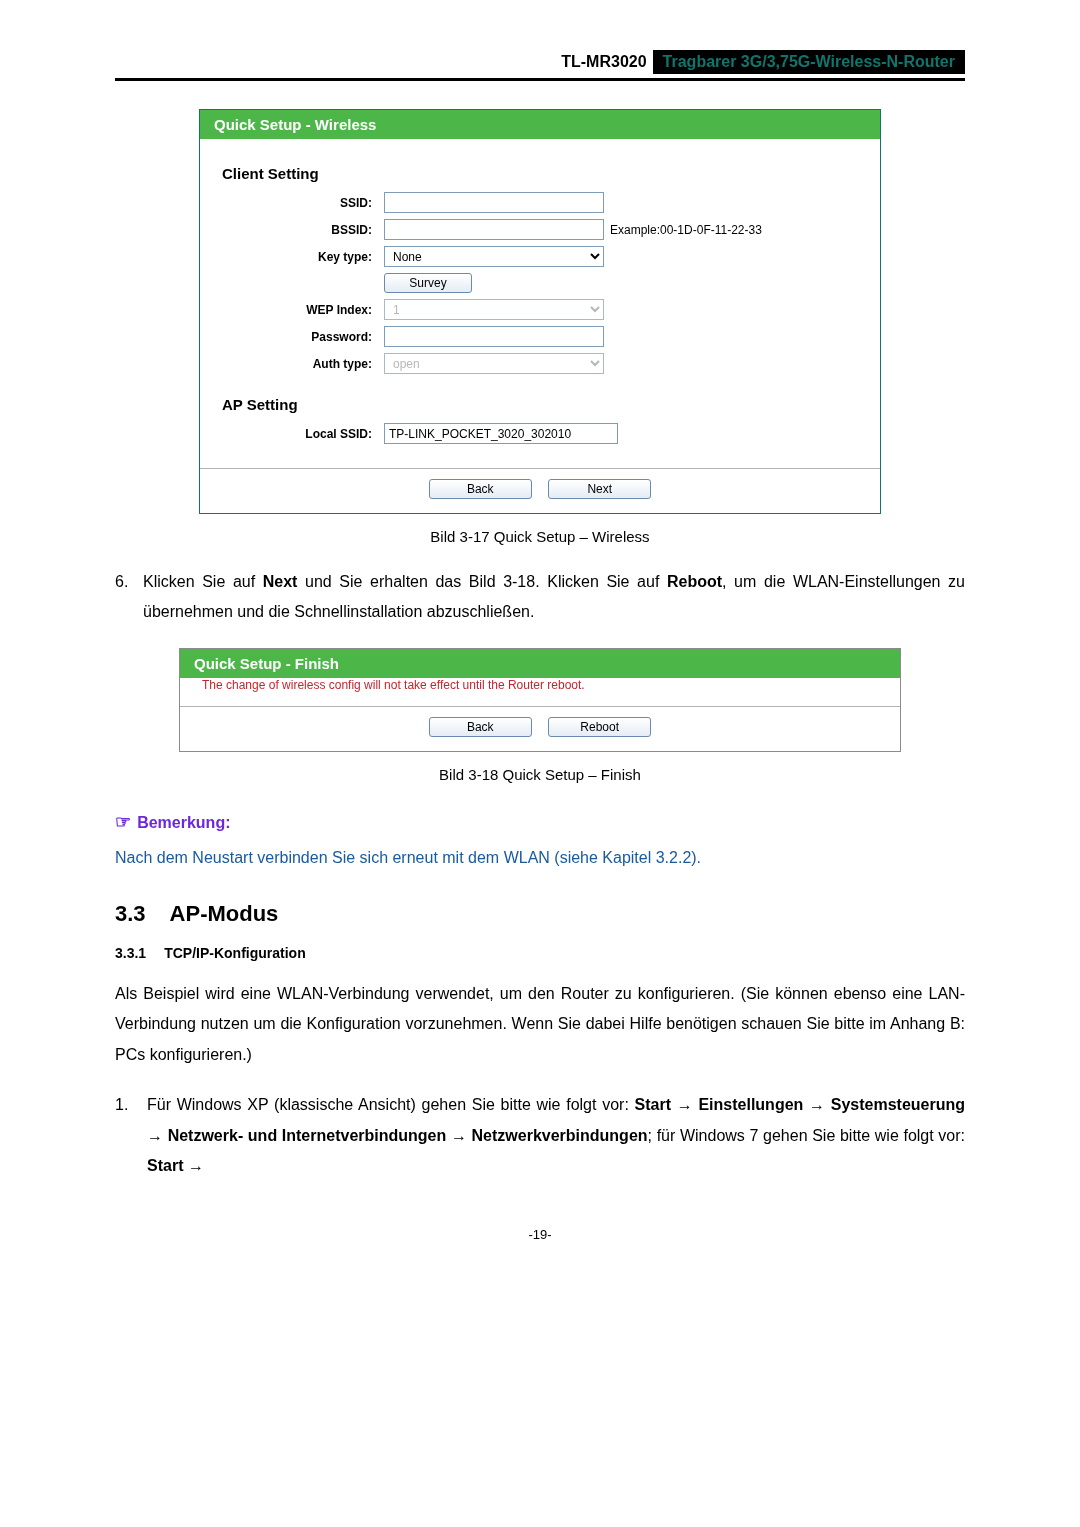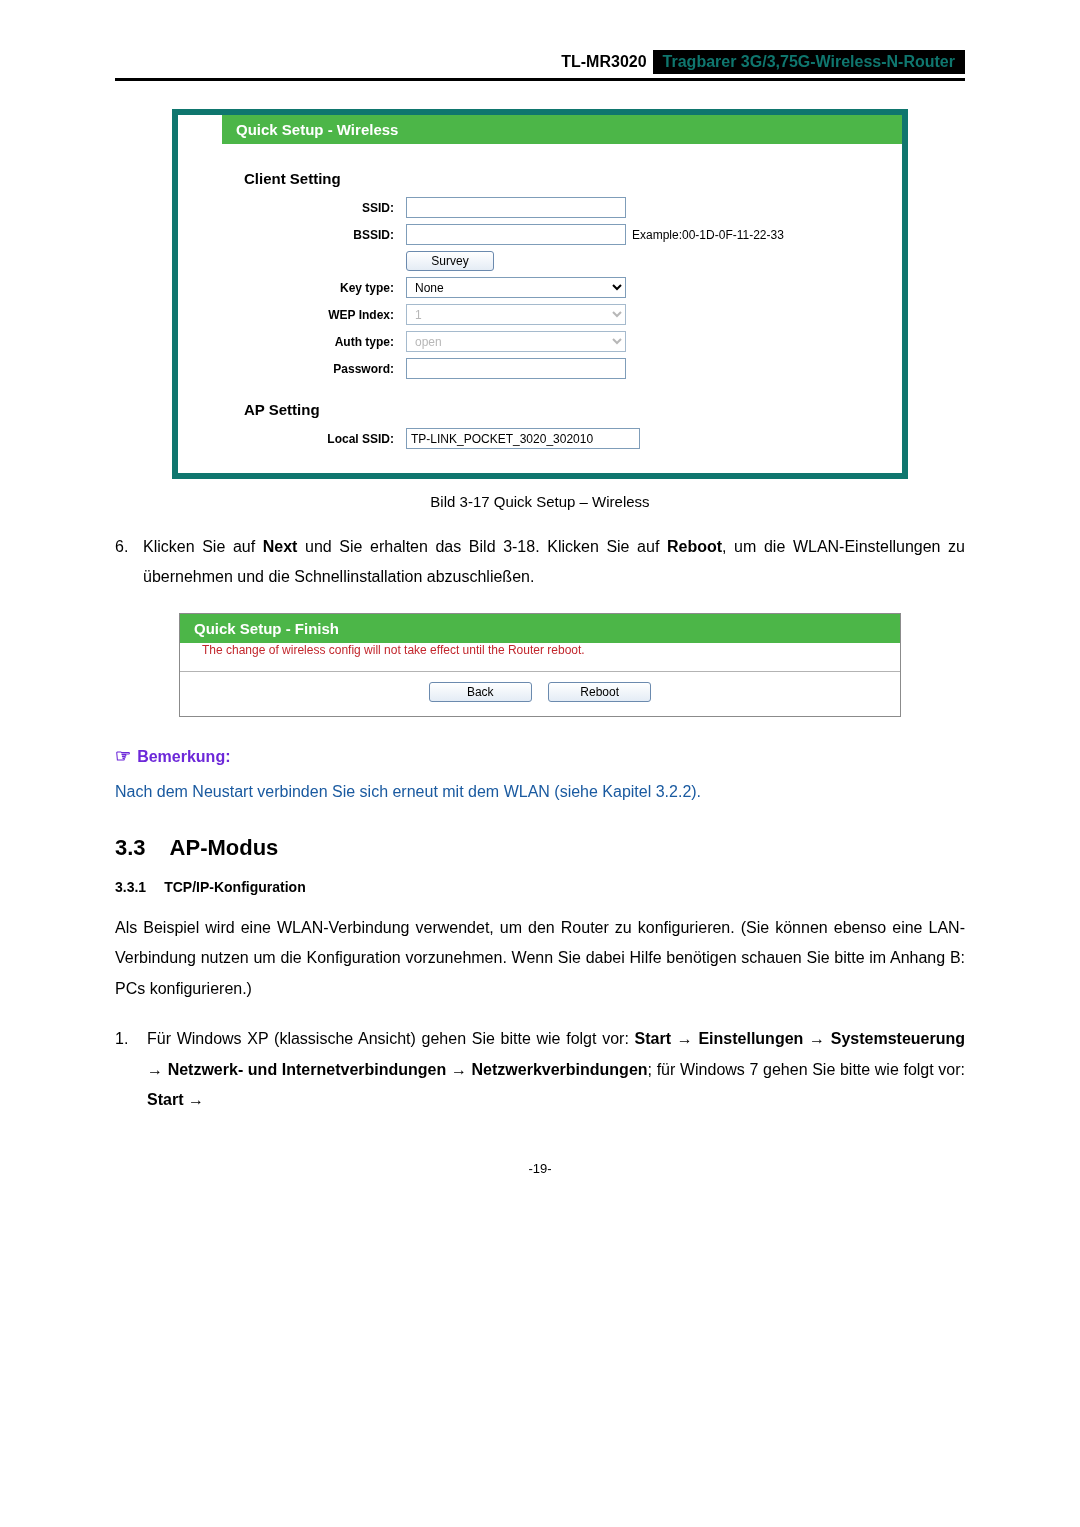--- a/index.html
+++ b/index.html
@@ -34,24 +34,23 @@
     background: #000;
     color: #0f766e;
     padding: 3px 10px;
   }
 
   
   .figure {
     margin-top: 28px;
   }
   .panel {
-    border: 6px solid #0f766e;
+    border: 1px solid #0f766e;
     width: 680px;
     margin: 0 auto;
-    padding-left: 44px;
   }
   .panel-title {
     background: #4cb648;
     color: #fff;
     font-weight: bold;
     font-size: 15px;
     padding: 6px 14px;
   }
   .panel-body {
     padding: 12px 16px 18px 22px;
@@ -202,65 +201,70 @@
         <div class="field-row">
           <div class="lab">SSID:</div>
           <input class="tbox" value="" style="">
         </div>
         <div class="field-row">
           <div class="lab">BSSID:</div>
           <input class="tbox" value="" style="">
           <span class="hint">Example:00-1D-0F-11-22-33</span>
         </div>
         <div class="field-row">
+          <div class="lab">Key type:</div>
+          <select class="tbox"><option>None</option></select>
+        </div>
+        <div class="field-row">
           <div class="lab"></div>
           <span class="btn">Survey</span>
         </div>
         <div class="field-row">
-          <div class="lab">Key type:</div>
-          <select class="tbox"><option>None</option></select>
-        </div>
-        <div class="field-row">
           <div class="lab">WEP Index:</div>
           <select class="tbox" disabled=""><option>1</option></select>
         </div>
         <div class="field-row">
+          <div class="lab">Password:</div>
+          <input class="tbox" value="" style="">
+        </div>
+        <div class="field-row">
           <div class="lab">Auth type:</div>
           <select class="tbox" disabled=""><option>open</option></select>
         </div>
-        <div class="field-row">
-          <div class="lab">Password:</div>
-          <input class="tbox" value="" style="">
-        </div>
 
         <div class="section-title" style="margin-top:22px;">AP Setting</div>
         <div class="field-row">
           <div class="lab">Local SSID:</div>
           <input class="tbox" style="width: 234px;" value="TP-LINK_POCKET_3020_302010">
         </div>
+      </div>
+      <div class="panel-footer">
+        <span class="btn">Back</span>
+        <span class="btn">Next</span>
       </div>
     </div>
     <div class="caption">Bild 3-17 Quick Setup – Wireless</div>
   </div>
 
   <div class="body-text" style="display:flex;">
     <span class="num">6.</span>
     <span style="flex:1;">
       <span>Klicken Sie auf </span><b>Next</b><span> und Sie erhalten das Bild 3-18. Klicken Sie auf </span><b>Reboot</b><span>, um die WLAN-Einstellungen zu übernehmen und die Schnellinstallation abzuschließen.</span>
     </span>
   </div>
 
   <div class="panel2">
     <div class="panel-title">Quick Setup - Finish</div>
     <div class="warn">The change of wireless config will not take effect until the Router reboot.</div>
     <div class="panel-footer">
       <span class="btn">Back</span>
       <span class="btn">Reboot</span>
     </div>
   </div>
+  <div class="caption">Bild 3-18 Quick Setup – Finish</div>
 
   <div class="note-head">
     <span class="hand">☞</span><span>Bemerkung:</span>
   </div>
   <div class="note-body">Nach dem Neustart verbinden Sie sich erneut mit dem WLAN (siehe Kapitel 3.2.2).</div>
 
   <h2 class="sec"><span class="idx">3.3</span><span>AP-Modus</span></h2>
   <h3 class="sub"><span class="idx">3.3.1</span><span>TCP/IP-Konfiguration</span></h3>
 
   <div class="para">Als Beispiel wird eine WLAN-Verbindung verwendet, um den Router zu konfigurieren. (Sie können ebenso eine LAN-Verbindung nutzen um die Konfiguration vorzunehmen. Wenn Sie dabei Hilfe benötigen schauen Sie bitte im Anhang B: PCs konfigurieren.)</div>

